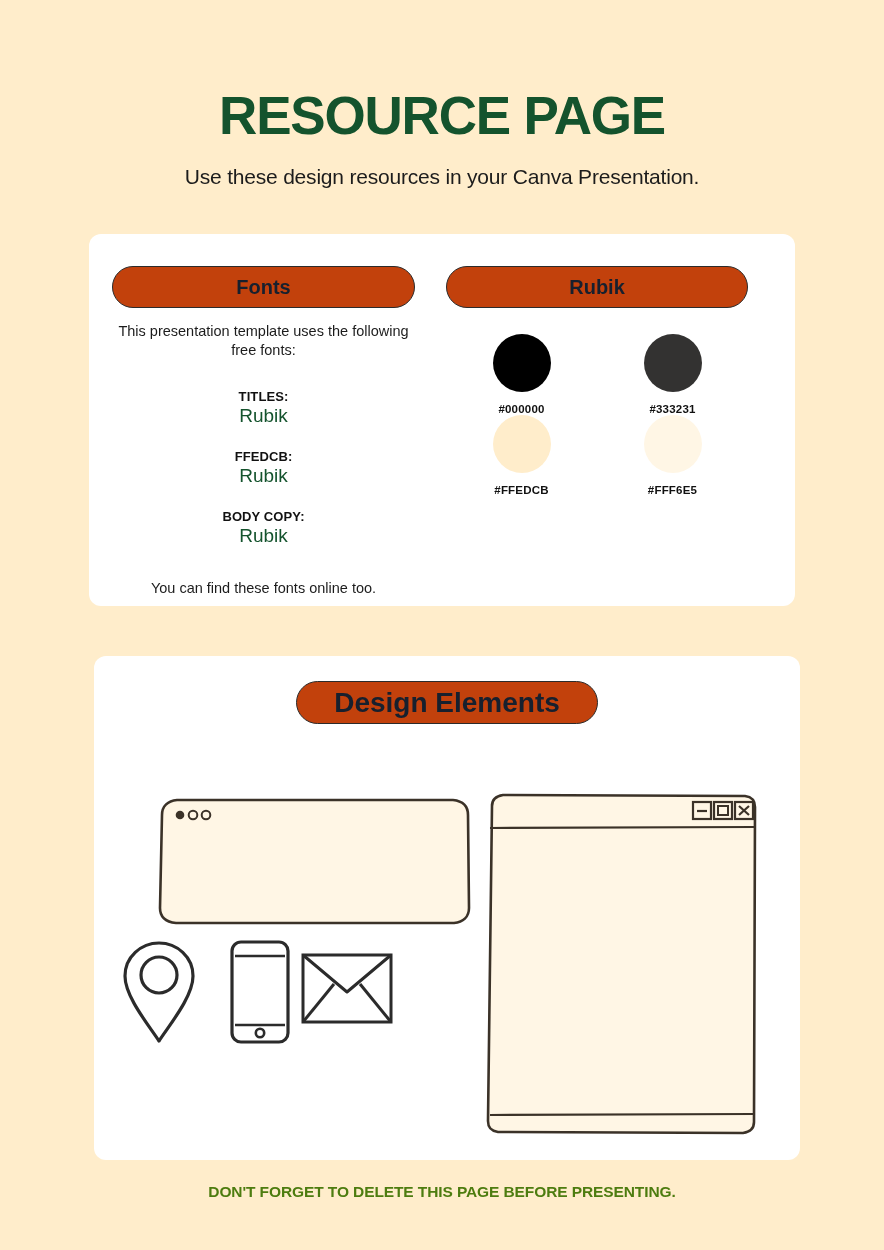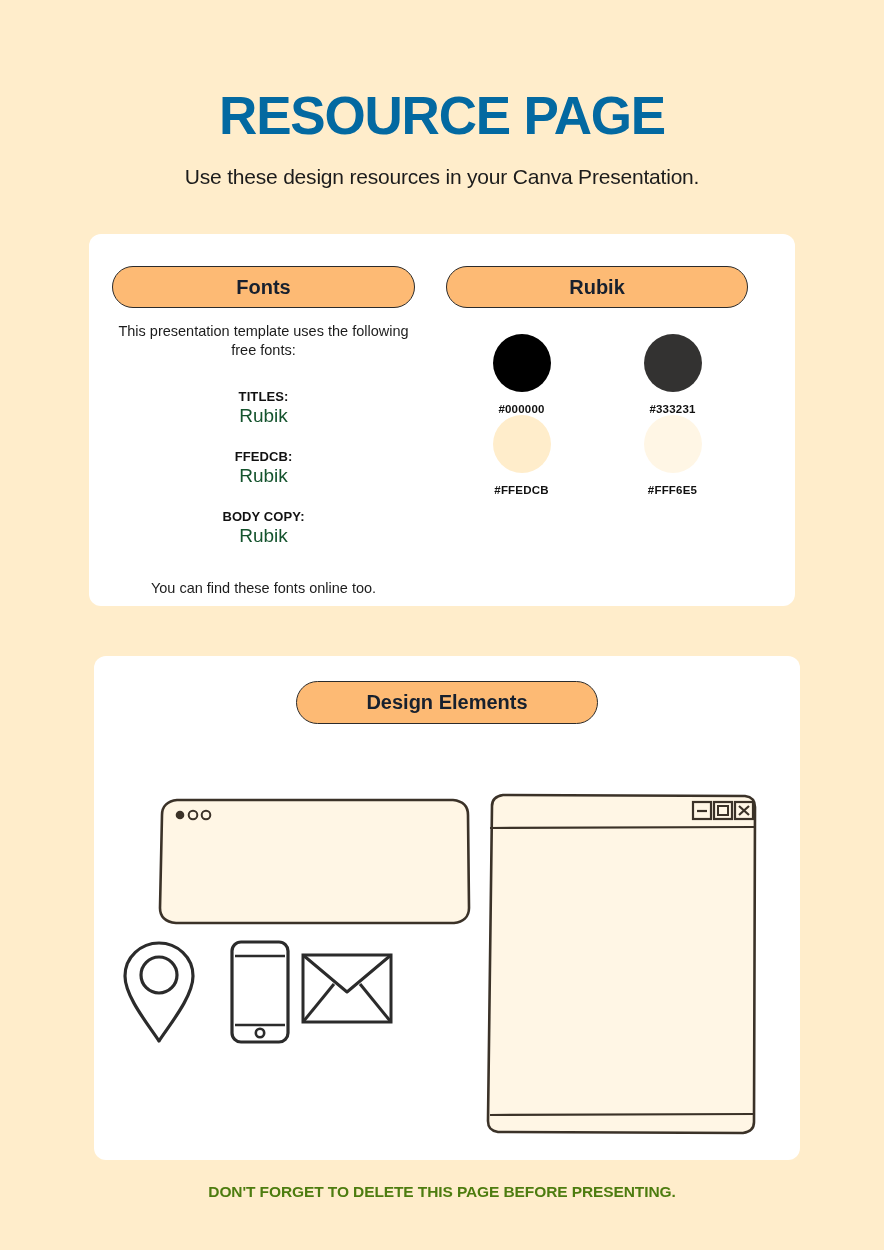--- a/index.html
+++ b/index.html
@@ -26,21 +26,21 @@
   
   .header {
     padding-top: 88px;
     text-align: center;
   }
 
   .page-title {
     font-size: 53px;
     font-weight: 700;
     letter-spacing: -1.2px;
-    color: #0369a1;
+    color: #14532d;
     line-height: 1.05;
   }
 
   .page-subtitle {
     margin-top: 21px;
     font-size: 21px;
     font-weight: 400;
     color: #1c1c1c;
     letter-spacing: -0.2px;
   }
@@ -63,21 +63,21 @@
     left: 94px;
     top: 656px;
     width: 706px;
     height: 504px;
   }
 
   
   .pill {
     border: 1.6px solid #2b2b2b;
     border-radius: 999px;
-    background: #fdba74;
+    background: #c2410c;
     display: flex;
     align-items: center;
     justify-content: center;
     font-weight: 700;
     color: #17202e;
   }
 
   #fonts-pill {
     position: absolute;
     left: 23px;
@@ -95,21 +95,21 @@
     height: 42px;
     font-size: 20px;
   }
 
   #design-pill {
     position: absolute;
     left: 202px;
     top: 25px;
     width: 302px;
     height: 43px;
-    font-size: 20px;
+    font-size: 28px;
   }
 
   
   .fonts-col {
     position: absolute;
     left: 23px;
     top: 88px;
     width: 303px;
     text-align: center;
   }

